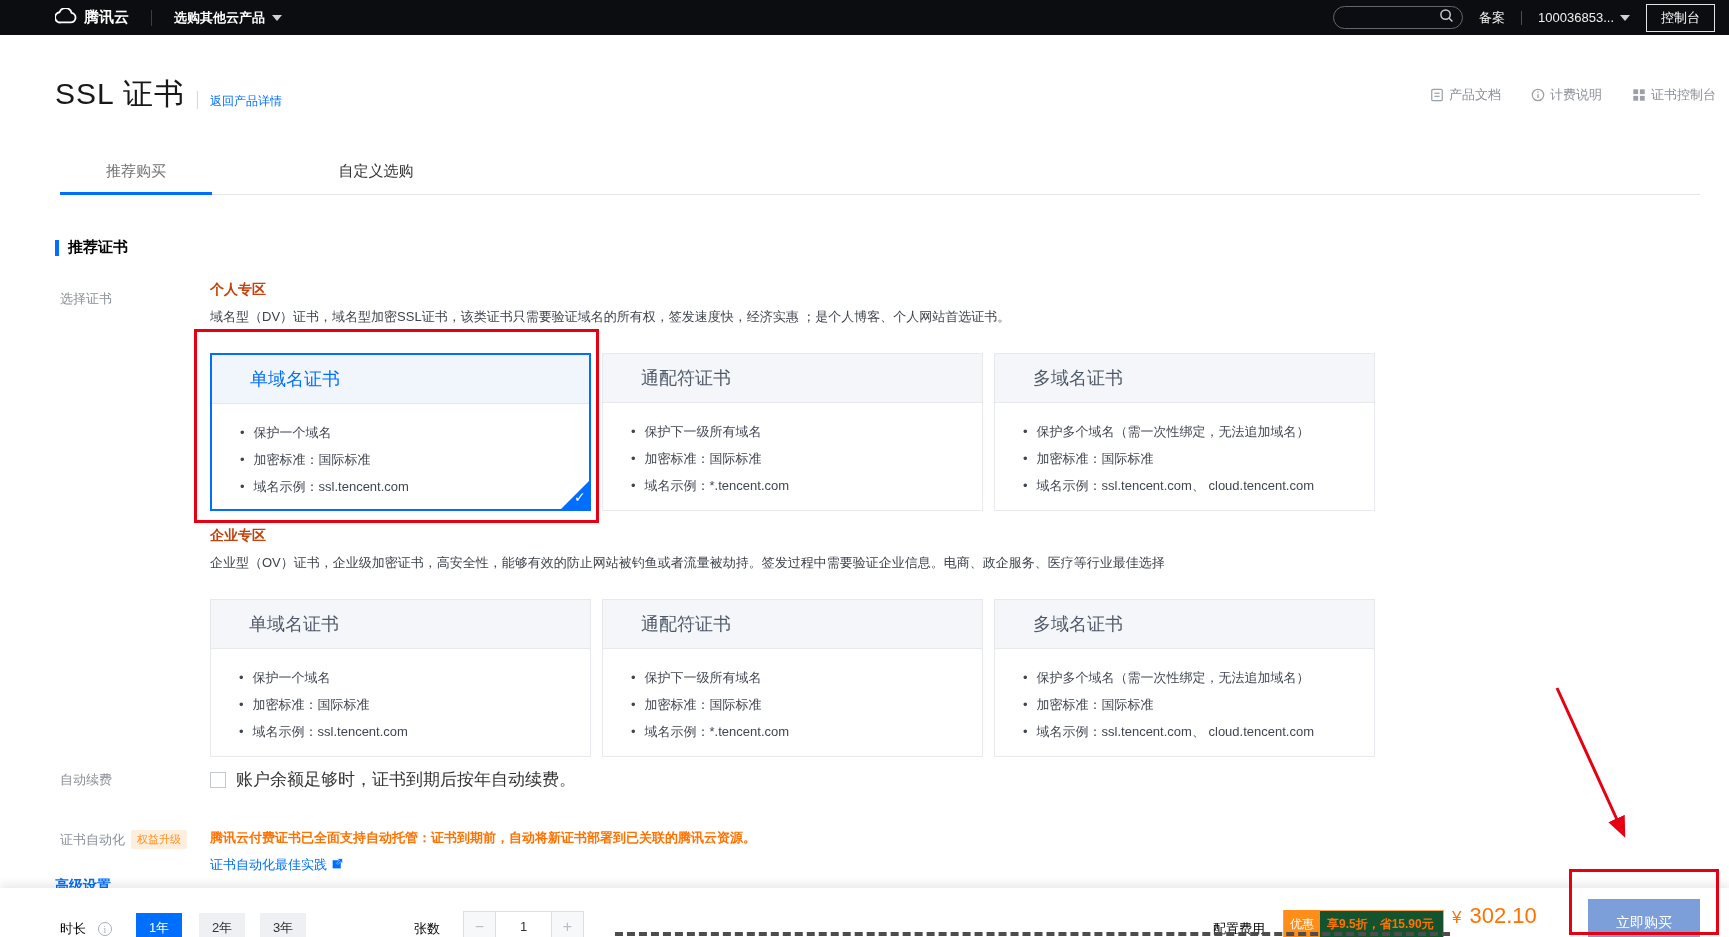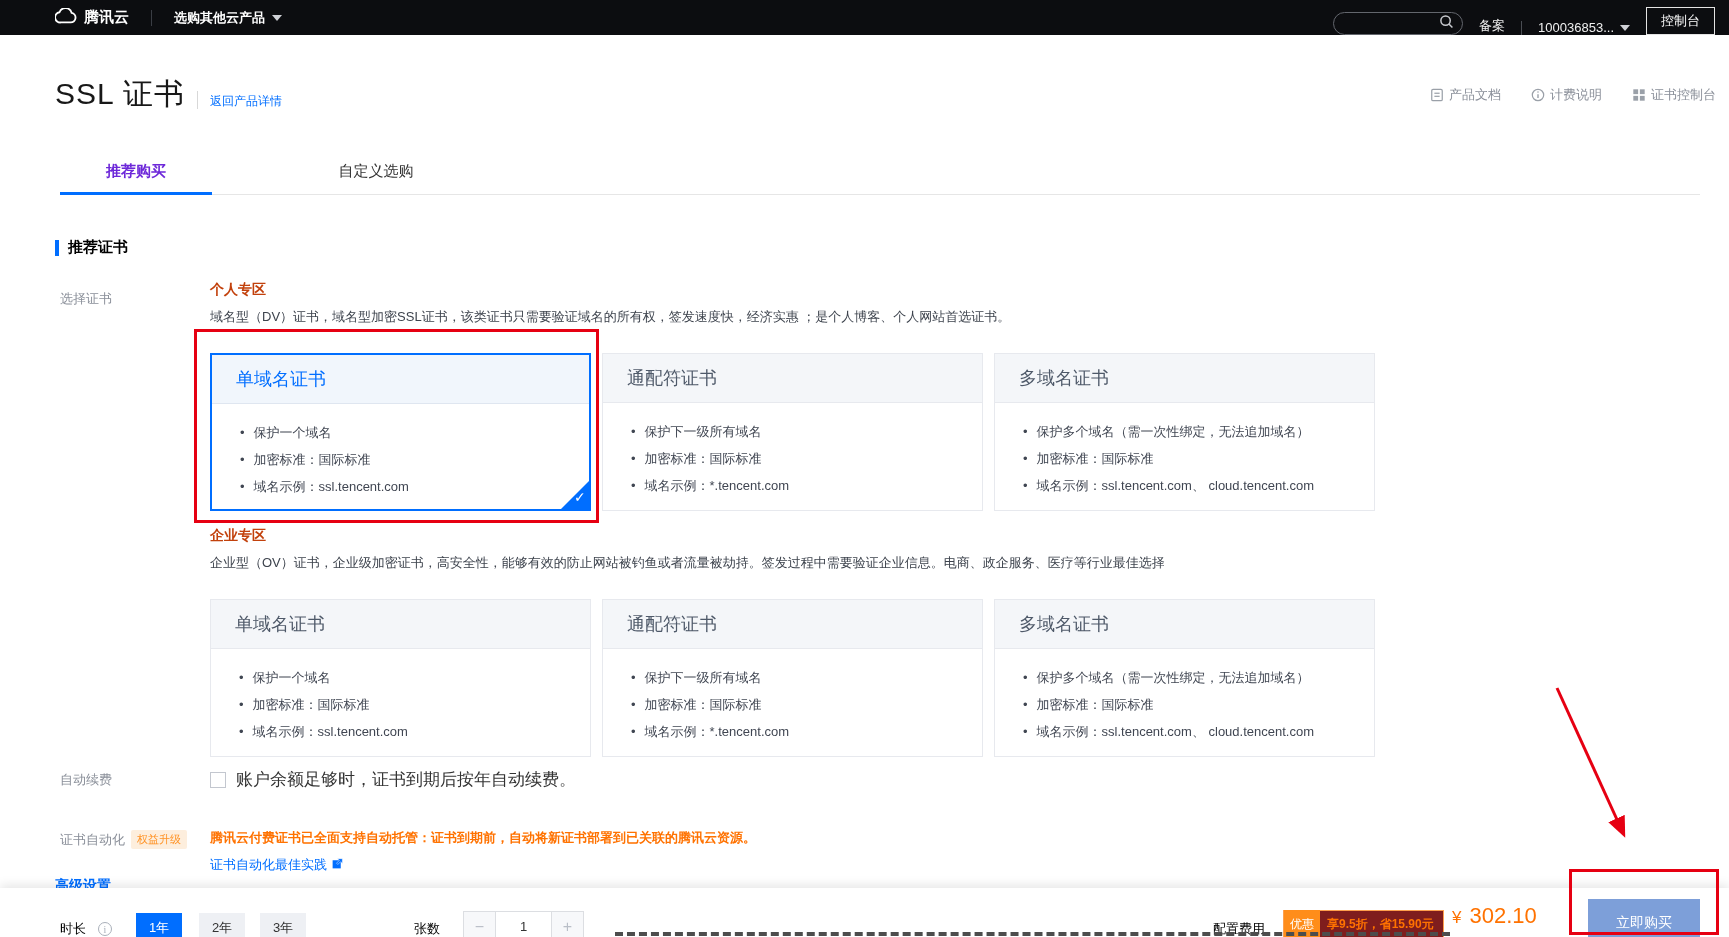--- a/index.html
+++ b/index.html
@@ -13,53 +13,53 @@
   
   .navbar {
     position: absolute; top: 0; left: 0; width: 1729px; height: 35px;
     background: #0c0d10; display: flex; align-items: center; color: #fff;
   }
   .nav-left { display: flex; align-items: center; margin-left: 55px; }
   .brand { display: flex; align-items: center; gap: 7px; font-size: 15px; font-weight: bold; color: #fff; cursor: pointer; }
   .nav-divider { width: 1px; height: 16px; background: #3a3d44; margin: 0 22px; }
   .nav-menu { font-size: 13px; font-weight: bold; color: #fff; display: flex; align-items: center; gap: 7px; cursor: pointer; }
   .caret-down-w { width: 0; height: 0; border-left: 5px solid transparent; border-right: 5px solid transparent; border-top: 6px solid #cfd1d6; }
-  .nav-right { position: absolute; right: 14px; top: 0; height: 35px; display: flex; align-items: flex-end; gap: 16px; }
+  .nav-right { position: absolute; right: 14px; top: 0; height: 35px; display: flex; align-items: center; gap: 16px; }
   .nav-search { width: 130px; height: 23px; border: 1px solid #63666d; border-radius: 12px; background: transparent; display: flex; align-items: center; justify-content: flex-end; padding-right: 8px; }
   .nav-search input { background: transparent; border: none; outline: none; color: #ddd; width: 95px; font-size: 12px; }
   .nav-link { font-size: 13px; color: #f0f0f0; cursor: pointer; }
   .nav-sep { width: 1px; height: 14px; background: #4a4d53; }
   .nav-account { font-size: 13px; color: #f0f0f0; display: flex; align-items: center; gap: 6px; cursor: pointer; }
   .console-btn { border: 1px solid #e3e3e3; color: #fff; font-size: 13px; padding: 4px 14px; cursor: pointer; background: transparent; }
   
   .page-header { position: absolute; left: 55px; top: 74px; display: flex; align-items: flex-end; gap: 12px; }
   .page-title { font-size: 30px; color: #181818; letter-spacing: 1px; }
   .title-sep { width: 1px; height: 18px; background: #d8d8d8; margin-bottom: 6px; }
   .back-link { font-size: 12px; color: #006eff; margin-bottom: 5px; cursor: pointer; }
   .header-links { position: absolute; right: 13px; top: 86px; display: flex; gap: 30px; }
   .hlink { display: flex; align-items: center; gap: 5px; color: #8a8f99; font-size: 13px; cursor: pointer; }
   .hlink svg { display: block; }
   
   .tabs { position: absolute; left: 60px; top: 162px; width: 1640px; border-bottom: 1px solid #e6e6e6; display: flex; }
   .tab { width: 152px; text-align: center; font-size: 15px; color: #333; padding-bottom: 13px; cursor: pointer; position: relative; }
   .tab + .tab { margin-left: 88px; }
-  .tab.active { color: #6d28d9; font-weight: bold; }
+  .tab.active { color: #737373; font-weight: normal; }
   .tab.active::after { content: ""; position: absolute; left: 0; right: 0; bottom: -1px; height: 3px; background: #006eff; }
   
   .section-header { position: absolute; left: 55px; top: 238px; display: flex; align-items: center; gap: 9px; }
   .blue-bar { width: 4px; height: 16px; background: #006eff; }
   .section-title { font-size: 15px; font-weight: bold; color: #000; }
   .form-label { position: absolute; left: 60px; font-size: 13px; color: #8a8f99; }
   
   .zone { position: absolute; left: 210px; width: 1180px; }
   .zone-title { font-size: 14px; font-weight: bold; color: #c2410c; }
   .zone-desc { font-size: 13px; color: #3d434d; margin-top: 9px; }
   .cards { display: flex; gap: 11px; margin-top: 27px; }
   .card { width: 381px; height: 158px; border: 1px solid #e7e9ee; background: #fff; position: relative; cursor: pointer; }
-  .card-header { height: 49px; background: #f4f6f9; border-bottom: 1px solid #e7e9ee; display: flex; align-items: center; padding-left: 24px; }
+  .card-header { height: 49px; background: #f4f6f9; border-bottom: 1px solid #e7e9ee; display: flex; align-items: center; padding-left: 38px; }
   .card-title { font-size: 18px; color: #4e5969; }
   .card.selected { border: 2px solid #006eff; }
   .card.selected .card-header { background: #f1f6fc; border-bottom: 1px solid #dfe6f0; }
   .card.selected .card-title { color: #006eff; }
   .card-features { list-style: none; padding: 15px 0 0 28px; }
   .card-features li { font-size: 13px; color: #404652; line-height: 27px; display: flex; align-items: baseline; }
   .card-features li::before { content: "•"; color: #404652; margin-right: 9px; font-size: 13px; }
   .corner-check { position: absolute; right: -1px; bottom: -1px; width: 0; height: 0; border-left: 30px solid transparent; border-bottom: 30px solid #006eff; }
   .corner-check .tick { position: absolute; left: -16px; top: 9px; color: #fff; font-size: 14px; font-weight: bold; }
   
@@ -76,21 +76,21 @@
   .bottom-bar { position: absolute; left: 0; top: 888px; width: 1729px; height: 49px; background: #fff; box-shadow: 0 -3px 10px rgba(0,0,0,0.10); z-index: 5; }
   .bb-duration-label { position: absolute; left: 60px; top: 920px; z-index: 6; font-size: 13px; color: #000; display: flex; align-items: center; gap: 12px; }
   .info-circle { width: 14px; height: 14px; border: 1px solid #aab0ba; border-radius: 50%; color: #aab0ba; font-size: 10px; display: inline-flex; align-items: center; justify-content: center; font-family: "Liberation Serif", serif; }
   .year-btn { position: absolute; top: 913px; z-index: 6; width: 46px; height: 30px; font-size: 13px; text-align: center; line-height: 30px; cursor: pointer; background: #eef0f4; color: #333; }
   .year-btn.selected { background: #006eff; color: #fff; }
   .bb-qty-label { position: absolute; left: 414px; top: 920px; z-index: 6; font-size: 13px; color: #000; }
   .stepper { position: absolute; left: 463px; top: 911px; z-index: 6; display: flex; }
   .step-btn { width: 33px; height: 31px; border: 1px solid #dcdee2; background: #f7f8fa; color: #b9bec7; font-size: 16px; text-align: center; line-height: 29px; cursor: pointer; }
   .step-input { width: 55px; height: 31px; border-top: 1px solid #dcdee2; border-bottom: 1px solid #dcdee2; border-left: none; border-right: none; text-align: center; font-size: 13px; color: #333; outline: none; }
   .bb-fee-label { position: absolute; left: 1213px; top: 920px; z-index: 6; font-size: 13px; color: #000; }
-  .discount-pill { position: absolute; left: 1283px; top: 910px; z-index: 6; height: 28px; border: 1px solid #ffa04d; background: #7f1d1d; display: flex; align-items: center; padding-right: 9px; }
+  .discount-pill { position: absolute; left: 1283px; top: 910px; z-index: 6; height: 28px; border: 1px solid #ffa04d; background: #14532d; display: flex; align-items: center; padding-right: 9px; }
   .discount-chip { background: #ff8d1a; color: #fff; font-size: 12px; padding: 0 6px; height: 28px; line-height: 28px; }
   .discount-text { color: #ff7200; font-size: 12px; font-weight: bold; margin-left: 7px; }
   .price { position: absolute; left: 1452px; top: 903px; z-index: 6; color: #ff7200; display: flex; align-items: baseline; gap: 8px; }
   .price .cur { font-size: 17px; }
   .price .amt { font-size: 22px; }
   .buy-btn { position: absolute; left: 1588px; top: 899px; z-index: 6; width: 112px; height: 46px; background: #7d9fd9; color: #fff; font-size: 14px; text-align: center; line-height: 46px; cursor: pointer; }
   
   .anno-rect-card { position: absolute; left: 194px; top: 329px; width: 405px; height: 194px; border: 3px solid #e60012; z-index: 4; pointer-events: none; }
   .anno-rect-buy { position: absolute; left: 1569px; top: 869px; width: 150px; height: 66px; border: 3px solid #e60012; z-index: 9; pointer-events: none; }
   .anno-arrow { position: absolute; left: 1545px; top: 682px; z-index: 9; pointer-events: none; }

